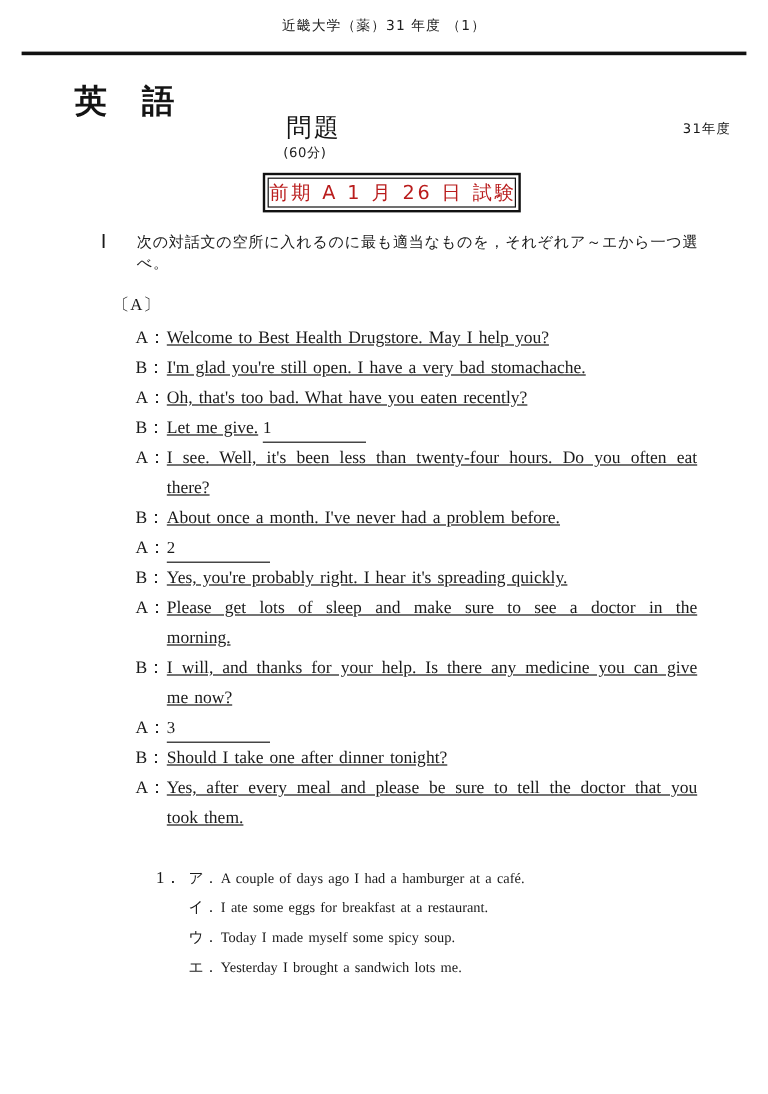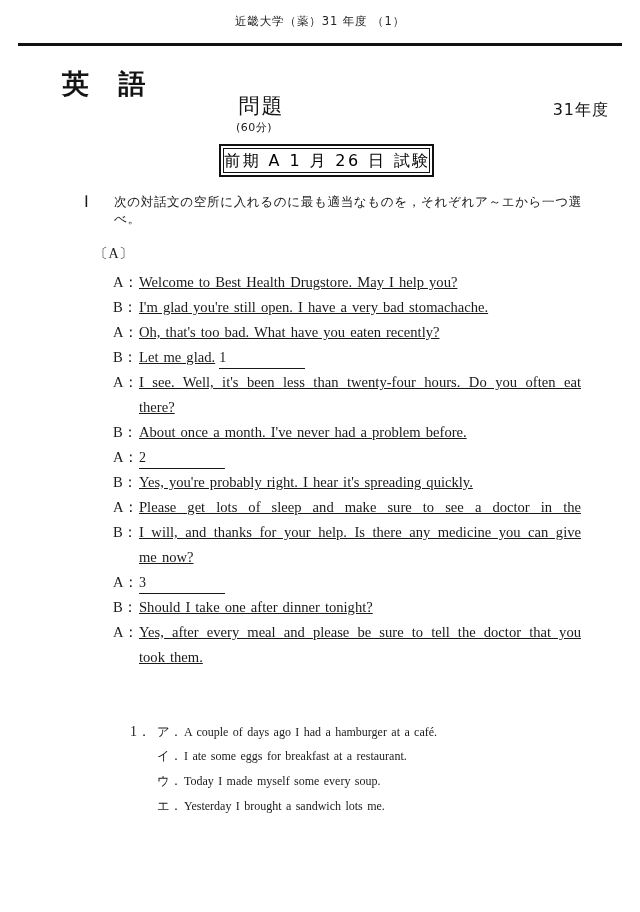--- a/index.html
+++ b/index.html
@@ -73,21 +73,21 @@
     font-family: "DejaVu Sans", sans-serif;
     font-size: 11px;
     letter-spacing: 0.5px;
     color: #202020;
   }
 
   .year-right {
     position: absolute;
     right: 31px; top: 100px;
     font-family: "DejaVu Sans", sans-serif;
-    font-size: 16px;
+    font-size: 11px;
     letter-spacing: 1px;
     color: #141414;
   }
 
   
   .session-box {
     position: absolute;
     left: 219px; top: 144px;
     width: 215px;
     height: 33px;
@@ -97,21 +97,21 @@
     outline-offset: -5px;
     display: flex;
     align-items: center;
     justify-content: center;
     background: #ffffff;
   }
   .session-box span {
     font-family: "DejaVu Sans", sans-serif;
     font-size: 16px;
     letter-spacing: 2.4px;
-    color: #000000;
+    color: #b91c1c;
     line-height: 1;
     padding-left: 2px;
   }
 
   
   .q-roman {
     position: absolute;
     left: 84px; top: 192px;
     font-family: "Liberation Serif", serif;
     font-size: 16px;
@@ -245,21 +245,21 @@
       <div class="dline">
         <div class="spk">B：</div>
         <div class="utt"><span>I'm glad you're still open. I have a very bad stomachache.</span></div>
       </div>
       <div class="dline">
         <div class="spk">A：</div>
         <div class="utt"><span>Oh, that's too bad. What have you eaten recently?</span></div>
       </div>
       <div class="dline">
         <div class="spk">B：</div>
-        <div class="utt"><span>Let me glad.</span><span class="blank-slot">1</span></div>
+        <div class="utt"><span>Let me give.</span><span class="blank-slot">1</span></div>
       </div>
       <div class="dline justified">
         <div class="spk">A：</div>
         <div class="utt"><span>I see. Well, it's been less than twenty-four hours. Do you often eat</span></div>
       </div>
       <div class="dline">
         <div class="spk"></div>
         <div class="utt cont"><span>there?</span></div>
       </div>
       <div class="dline">
@@ -270,20 +270,24 @@
         <div class="spk">A：</div>
         <div class="utt"><span class="blank-slot" style="margin-left: 0px;">2</span></div>
       </div>
       <div class="dline">
         <div class="spk">B：</div>
         <div class="utt"><span>Yes, you're probably right. I hear it's spreading quickly.</span></div>
       </div>
       <div class="dline justified">
         <div class="spk">A：</div>
         <div class="utt"><span>Please get lots of sleep and make sure to see a doctor in the</span></div>
+      </div>
+      <div class="dline">
+        <div class="spk"></div>
+        <div class="utt cont"><span>morning.</span></div>
       </div>
       <div class="dline justified">
         <div class="spk">B：</div>
         <div class="utt"><span>I will, and thanks for your help. Is there any medicine you can give</span></div>
       </div>
       <div class="dline">
         <div class="spk"></div>
         <div class="utt cont"><span>me now?</span></div>
       </div>
       <div class="dline">
@@ -311,21 +315,21 @@
       <div class="ctext">A couple of days ago I had a hamburger at a café.</div>
     </div>
       <div class="choice-row">
       <div class="qnum"></div>
       <div class="klabel">イ．</div>
       <div class="ctext">I ate some eggs for breakfast at a restaurant.</div>
     </div>
       <div class="choice-row">
       <div class="qnum"></div>
       <div class="klabel">ウ．</div>
-      <div class="ctext">Today I made myself some every soup.</div>
+      <div class="ctext">Today I made myself some spicy soup.</div>
     </div>
       <div class="choice-row">
       <div class="qnum"></div>
       <div class="klabel">エ．</div>
       <div class="ctext">Yesterday I brought a sandwich lots me.</div>
     </div>
     </div>
 
 </div>
 

